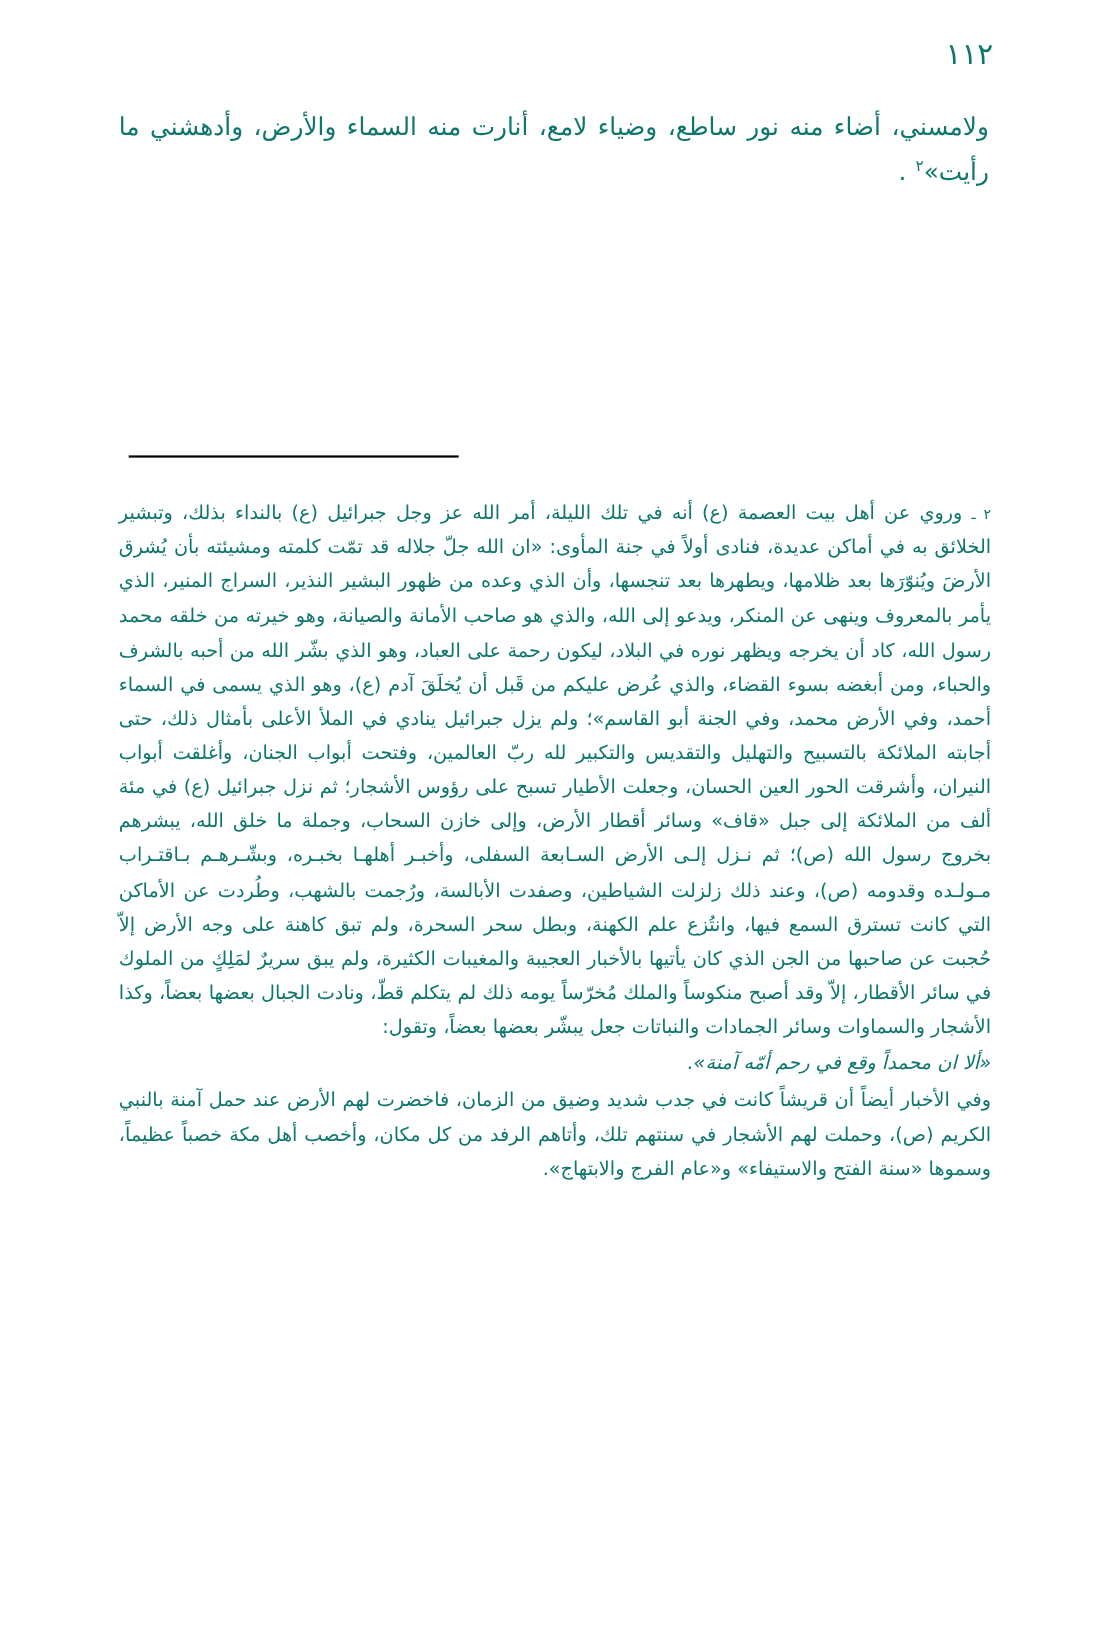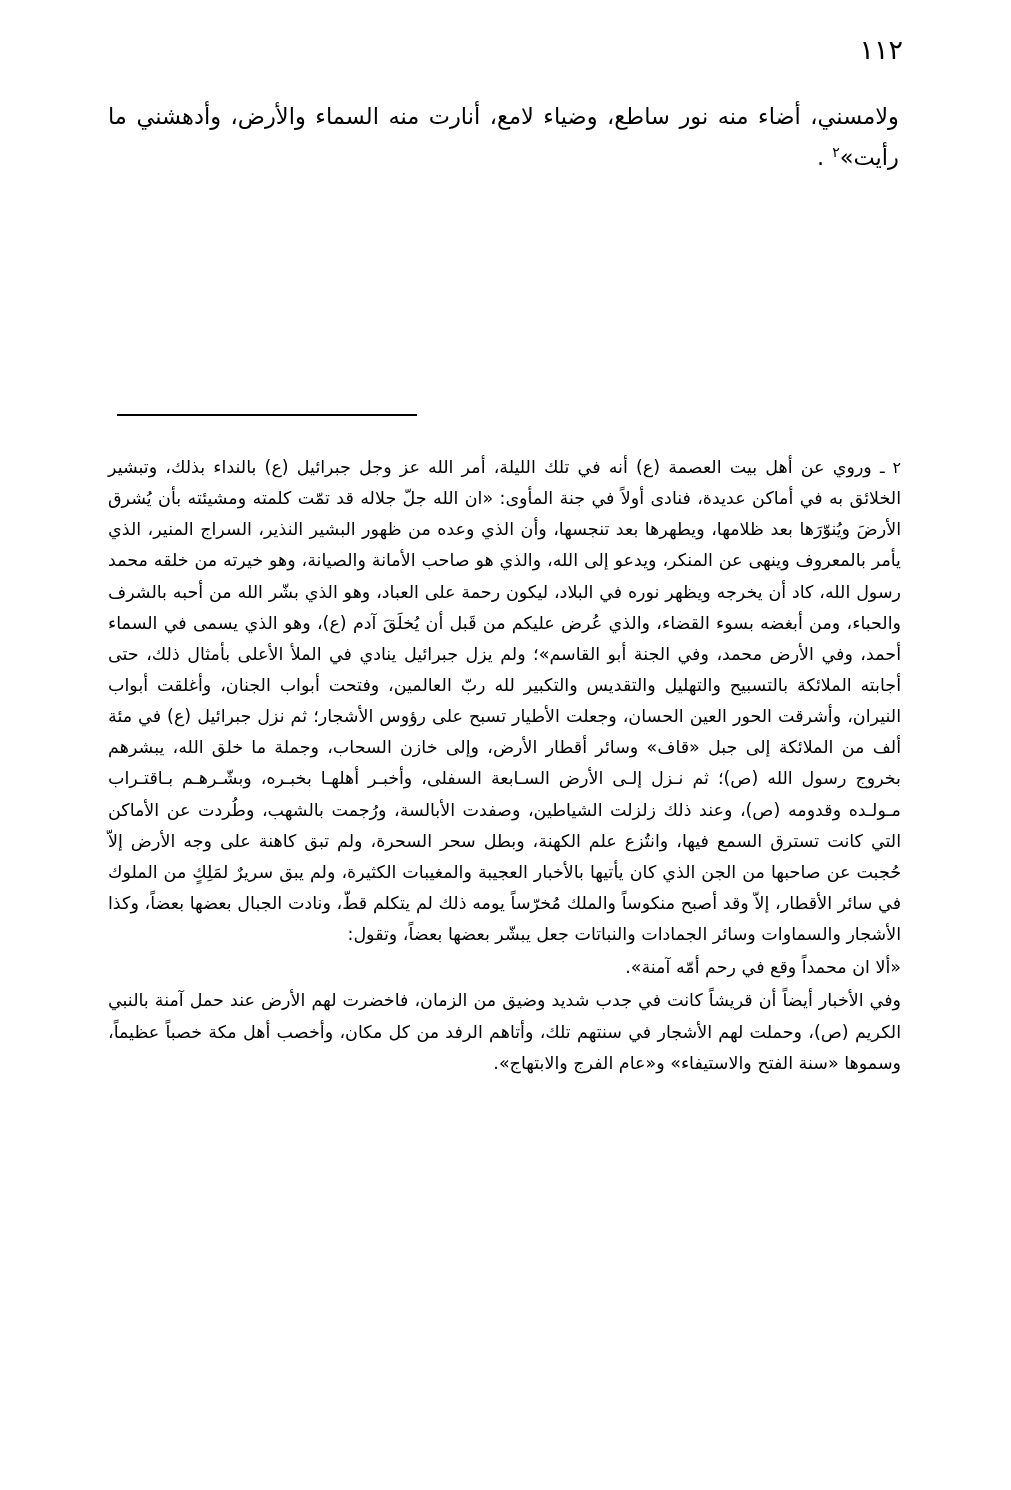--- a/index.html
+++ b/index.html
@@ -7,21 +7,21 @@
     padding: 0;
     background: #ffffff;
   }
   .page {
     position: relative;
     width: 1011px;
     height: 1490px;
     margin: 0 auto;
     background: #ffffff;
     font-family: "DejaVu Sans", "Liberation Sans", sans-serif;
-    color: #000000;
+    color: #0f766e;
     overflow: hidden;
     box-sizing: border-box;
     padding-left: 42px;
   }
   .page-number {
     position: absolute;
     top: 34px;
     right: 108px;
     font-size: 27px;
     letter-spacing: 1px;
@@ -67,29 +67,30 @@
     font-size: 17.5px;
     line-height: 1.78;
     text-align: justify;
     text-align-last: right;
     margin: 0 0 2px 0;
   }
   .fn-block.hanging {
     padding-right: 0;
   }
   .fn-marker {
-    font-size: 16px;
+    font-size: 13px;
   }
   .fn-block.para2 {
     margin-top: 1px;
     text-indent: 0;
   }
   .fn-quote-line {
     text-align: right;
     text-align-last: right;
+    font-style: italic;
   }
 </style>
 </head>
 <body>
 
 <div class="page">
 
   <div class="page-number">١١٢</div>
 
   <div class="body-area">

